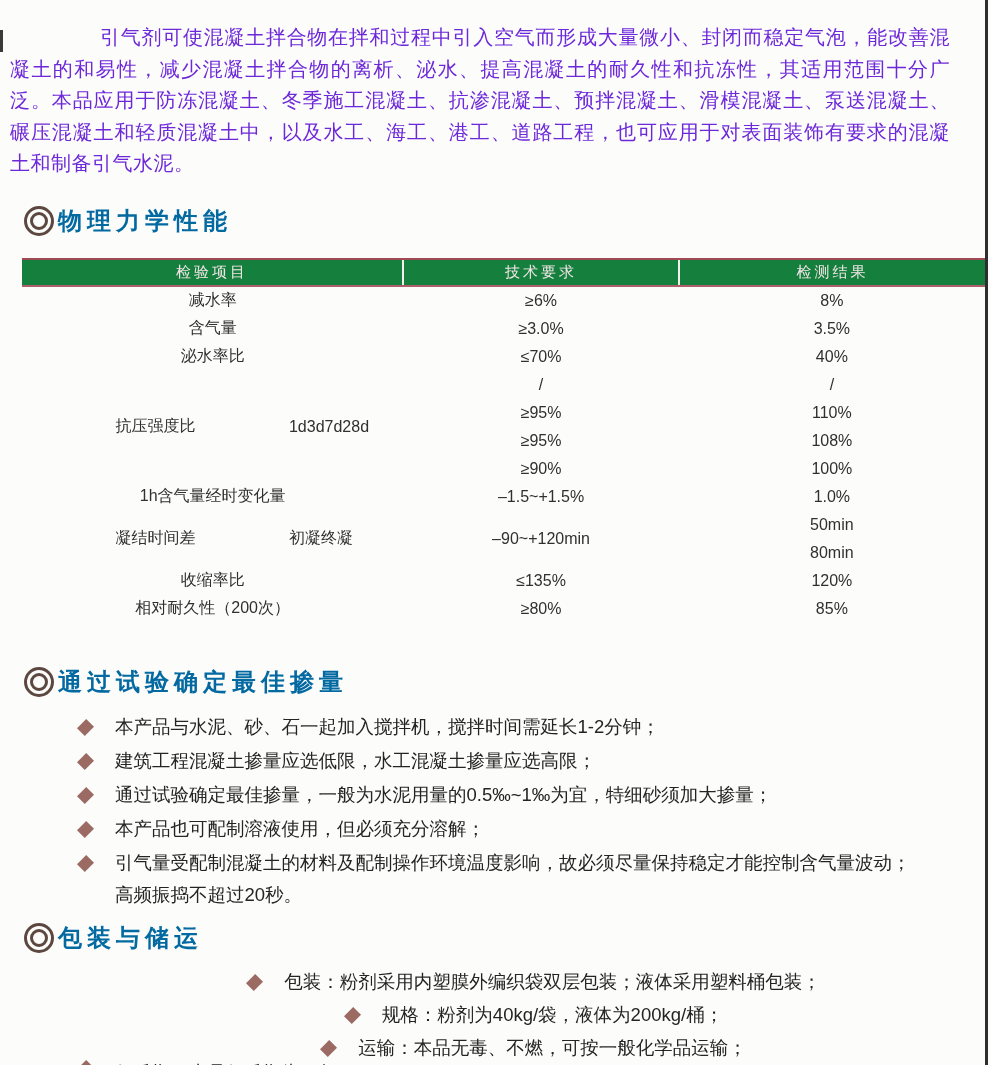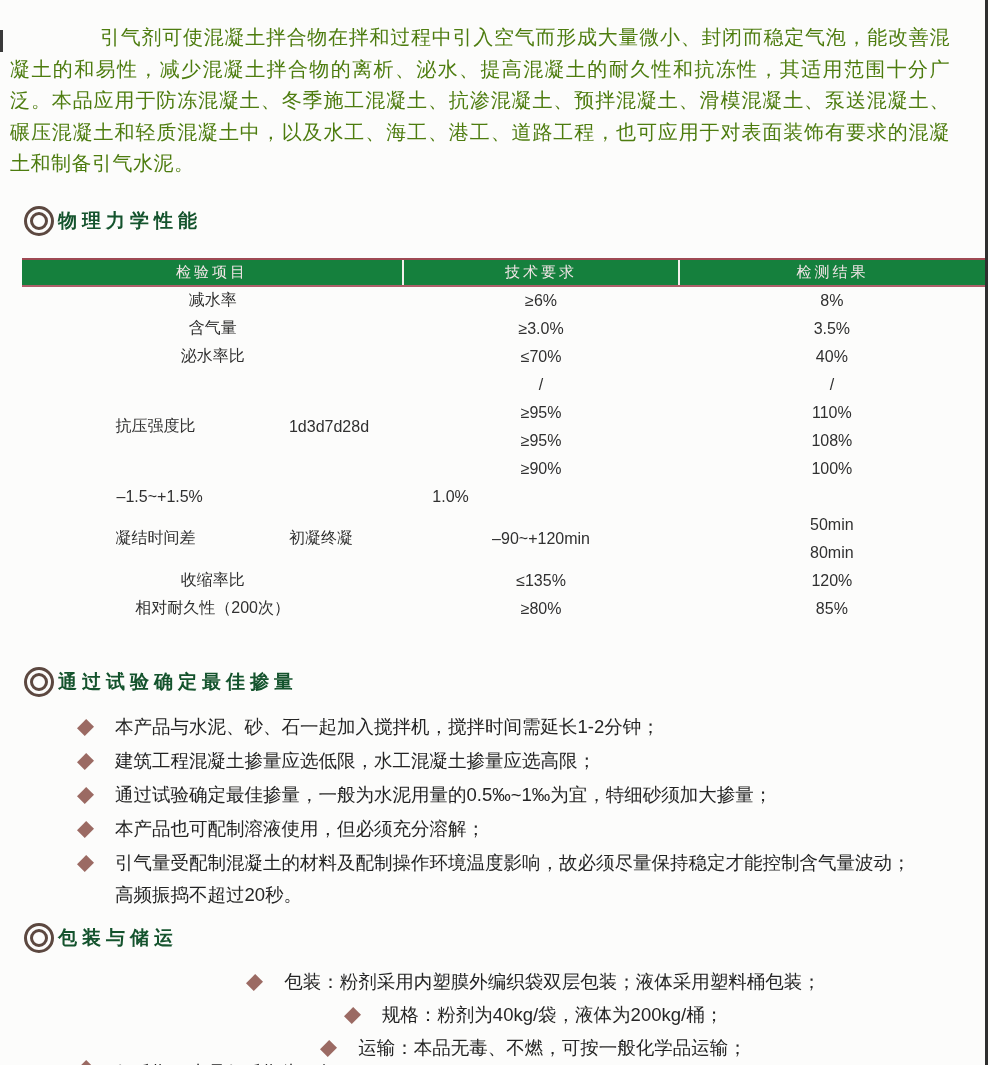--- a/index.html
+++ b/index.html
@@ -10,34 +10,34 @@
     color:#2c2c2c;
   }
   .page{position:relative;width:990px;height:1065px;overflow:hidden;}
   
   .edge-right{position:absolute;left:985px;top:0;width:3px;height:1065px;background:#2e2e2e;}
   .edge-left{position:absolute;left:0;top:30px;width:3px;height:22px;background:#3a3a3a;}
 
   .intro{
     margin:22px 40px 0 10px;
     font-size:20px;line-height:31.5px;letter-spacing:0.5px;
-    text-indent:90px;color:#4d7c0f;text-align:justify;
+    text-indent:90px;color:#6d28d9;text-align:justify;
   }
 
   .section-heading{display:flex;align-items:center;margin-left:24px;}
   .sh1{margin-top:24px;}
   .sh2{margin-top:42px;}
   .sh3{margin-top:10px;}
   .marker{
     width:24px;height:24px;border:3px solid #5c4840;border-radius:50%;
     display:flex;align-items:center;justify-content:center;flex:0 0 auto;
   }
   .marker .inner{width:12px;height:12px;border:3px solid #5c4840;border-radius:50%;}
   .h-text{
-    margin-left:4px;font-size:19px;font-weight:bold;color:#14532d;
+    margin-left:4px;font-size:24px;font-weight:bold;color:#0369a1;
     letter-spacing:5px;line-height:34px;
   }
 
   
   .ptable{margin:20px 5px 0 22px;width:963px;font-size:16px;color:#303030;}
   .thead{
     display:flex;height:25px;background:#15803d;
     border-top:2px solid #9e4953;border-bottom:2px solid #ad5f69;
   }
   .th{
@@ -134,20 +134,21 @@
       </div>
       <div class="td c3 stack">
         <div class="subcell">/</div>
         <div class="subcell">110%</div>
         <div class="subcell">108%</div>
         <div class="subcell">100%</div>
       </div>
     </div>
 
     <div class="trow">
+      <div class="td c1">1h含气量经时变化量</div>
       <div class="td c2">–1.5~+1.5%</div>
       <div class="td c3">1.0%</div>
     </div>
 
     <div class="trow g2">
       <div class="td c1 split">
         <div class="glabel">凝结时间差</div>
         <div class="subcol">
           <div class="subcell">初凝</div>
           <div class="subcell">终凝</div>

